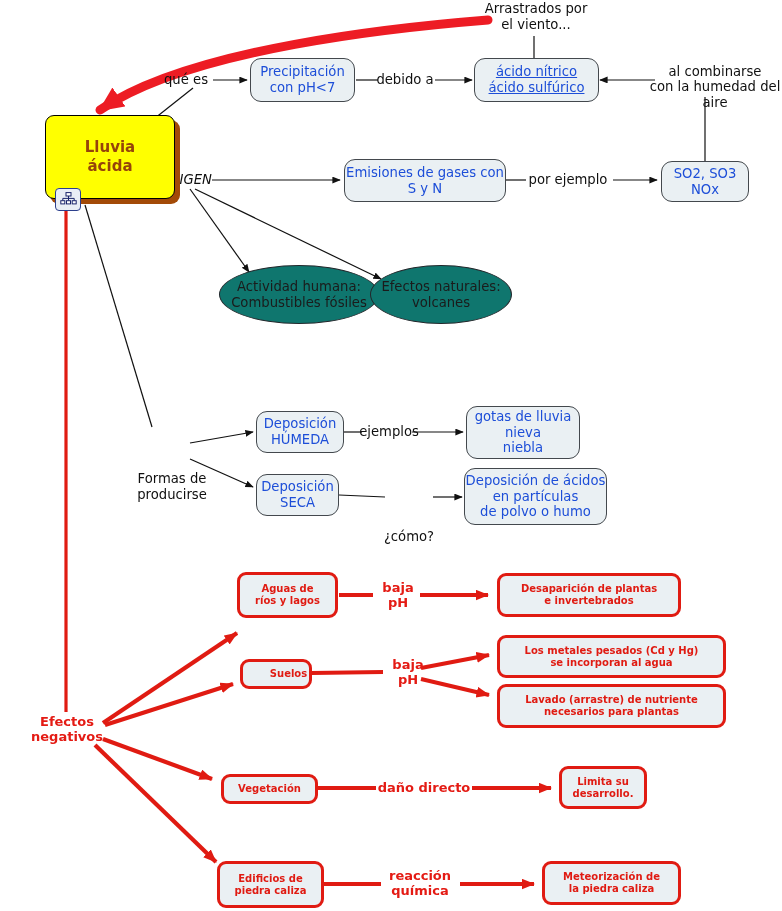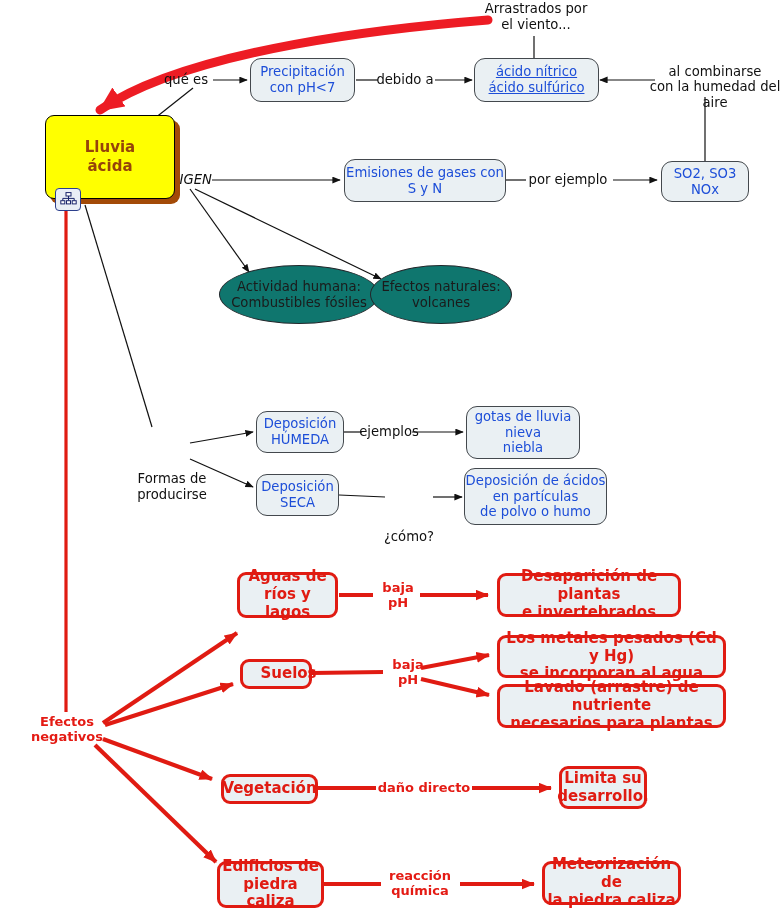--- a/index.html
+++ b/index.html
@@ -11,21 +11,21 @@
   
   .node{position:absolute;box-sizing:border-box;display:flex;
         align-items:center;justify-content:center;text-align:center;
         line-height:1.18;white-space:pre-line;}
 
   .n-blue{background:#eaf0f3;border:1.6px solid #43484d;border-radius:11px;
           color:#1d4ed8;font-size:13.2px;}
   .n-ell{background:#0f766e;border:1.6px solid #23282c;border-radius:50%;
          color:#1b1b1b;font-size:13.2px;}
   .n-red{background:#eaf0f3;border:3px solid #e01b12;border-radius:9px;
-         color:#e01b12;font-size:15px;font-weight:bold;}
+         color:#e01b12;font-size:10px;font-weight:bold;}
   .n-label{color:#101010;font-size:13.2px;background:transparent;border:0;}
   .n-redlabel{color:#e41b14;font-size:13px;font-weight:bold;
               background:transparent;border:0;}
 
   
   .n-root{position:absolute;left:5px;top:115px;width:128px;height:82px;
           background:#ffff00;border:1.5px solid #000;border-radius:9px;
           box-shadow:5px 5px 0 0 #a34a07;
           display:flex;align-items:center;justify-content:center;
           text-align:center;color:#96430a;font-weight:bold;font-size:15px;

